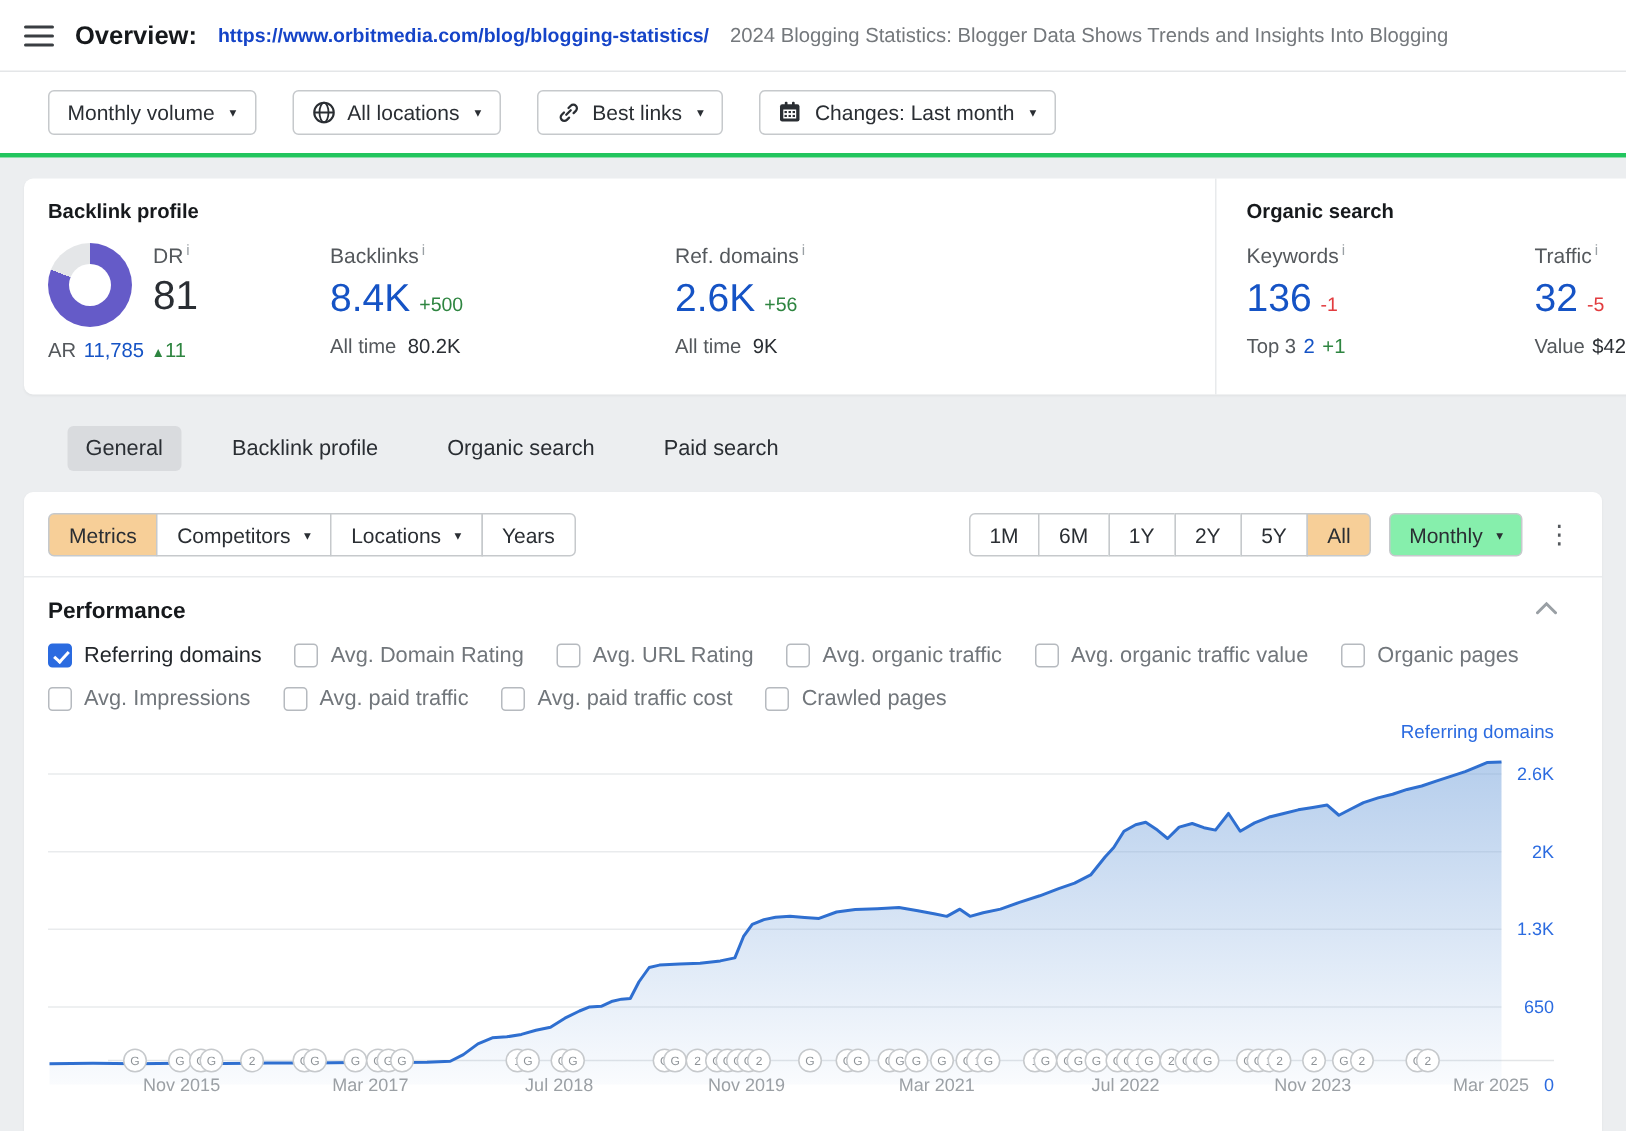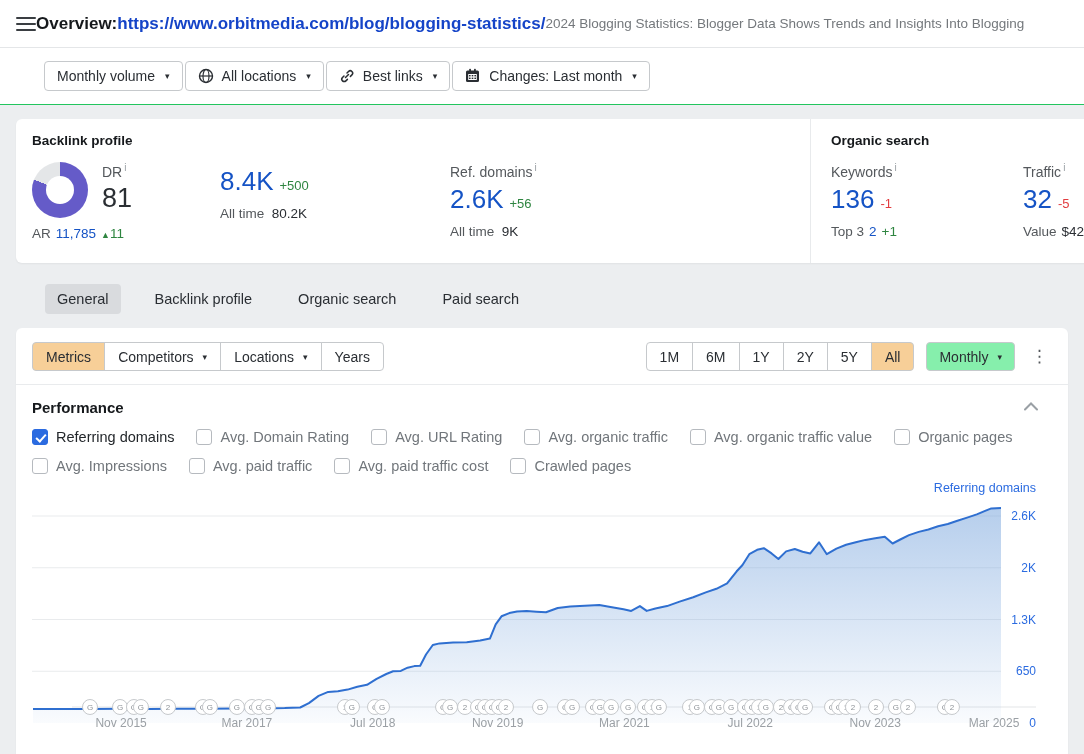--- a/index.html
+++ b/index.html
@@ -5,29 +5,29 @@
   * { box-sizing: border-box; }
   html,body { margin:0; padding:0; }
   body {
     width:1084px; height:754px; overflow:hidden;
     background:#eceef0;
     font-family:"Liberation Sans", sans-serif;
     color:#2a2e33;
   }
   
   .app-header { height:48px; background:#fff; border-bottom:1px solid #e4e6e8;
-    display:flex; align-items:center; padding:0 16px; }
+    display:flex; align-items:center; padding:0 16px; gap:14px; }
   .hamburger { width:20px; height:14px; display:flex; flex-direction:column; justify-content:space-between; cursor:pointer; }
   .hamburger span { display:block; height:2px; background:#3a3e42; border-radius:1px; }
   .hd-title { font-size:17px; font-weight:bold; color:#16191c; white-space:nowrap; }
-  .hd-url { font-size:17px; font-weight:bold; color:#1544c8; text-decoration:none; white-space:nowrap; }
+  .hd-url { font-size:13px; font-weight:bold; color:#1544c8; text-decoration:none; white-space:nowrap; }
   .hd-sub { font-size:13.5px; color:#74787c; white-space:nowrap; overflow:hidden; flex:1; }
   
-  .filter-bar { height:57px; background:#fff; border-bottom:1px solid #22c55e;
-    display:flex; align-items:center; gap:2px; padding:0 44px; }
+  .filter-bar { height:57px; background:#fff; border-bottom:3px solid #22c55e;
+    display:flex; align-items:center; gap:24px; padding:0 32px; }
   .fbtn { height:30px; border:1px solid #c6c9cc; border-radius:4px; background:#fff;
     display:inline-flex; align-items:center; gap:8px; padding:0 12px; font-size:14px; color:#2a2e33; cursor:pointer; }
   .caret { font-size:9px; color:#2a2e33; margin-left:2px; }
   .fic { width:16px; height:16px; display:inline-flex; }
   
   .overview-card { margin:14px 0 0 16px; width:1100px; height:144px; background:#fff;
     border-radius:6px; box-shadow:0 1px 2px rgba(0,0,0,.05); display:flex; }
   .ov-left { width:794px; padding:14px 16px; position:relative; }
   .ov-right { flex:1; border-left:1px solid #e8eaec; padding:14px 20px; }
   .sec-title { font-size:13.5px; font-weight:bold; color:#16191c; margin:0 0 14px 0; }
@@ -154,20 +154,21 @@
     <div class="sec-title">Backlink profile</div>
     <div class="metric-row">
       <div class="blk-dr m-donut-block">
         <div class="donut" id="drDonut" style="background: conic-gradient(rgb(101, 91, 200) 0deg, rgb(101, 91, 200) 81%, rgb(228, 230, 232) 81%, rgb(228, 230, 232) 100%);"></div>
         <div>
           <div class="m-label"><span>DR</span><span class="info">i</span></div>
           <div class="m-big-dark">81</div>
         </div>
       </div>
       <div class="blk-bl">
+        <div class="m-label"><span>Backlinks</span><span class="info">i</span></div>
         <div class="m-big-blue">
             <span>8.4K</span>
             <span class="delta-green">+500</span>
           </div>
         <div class="m-sub"><span>All time</span>&nbsp; <b>80.2K</b></div>
       </div>
       <div class="blk-rd">
         <div class="m-label"><span>Ref. domains</span><span class="info">i</span></div>
         <div class="m-big-blue">
             <span>2.6K</span>

